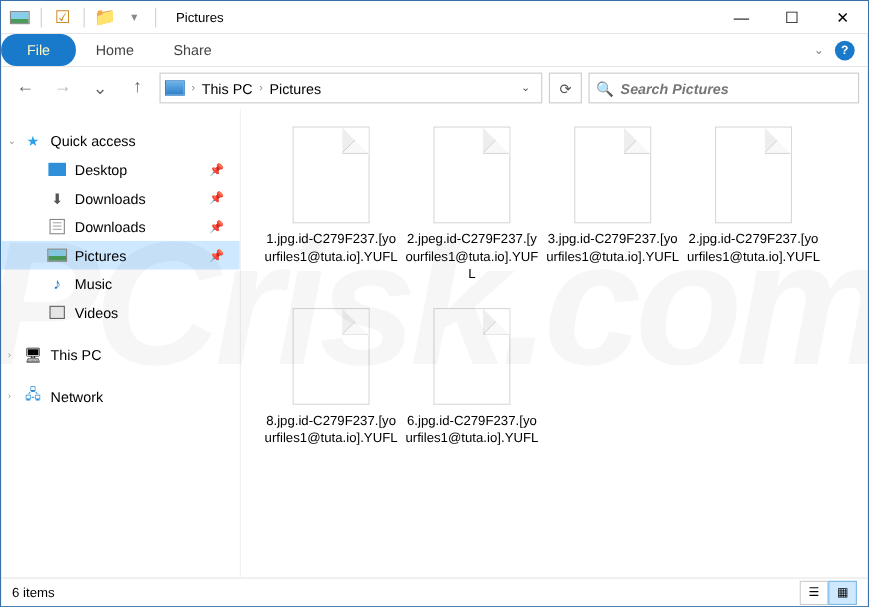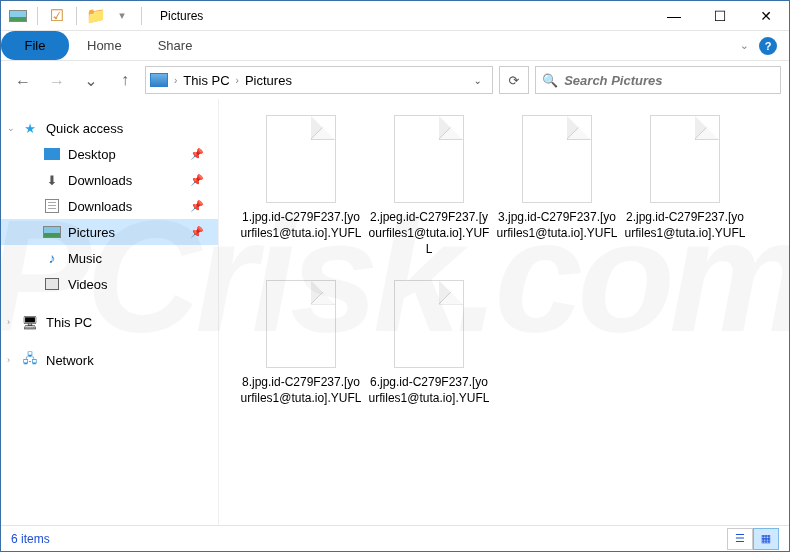--- a/index.html
+++ b/index.html
@@ -10,21 +10,21 @@
 .titlebar-qat { display: flex; align-items: center; gap: 8px; padding: 0 8px; }
 .qat-icon { width: 18px; height: 16px; display: inline-flex; align-items: center; justify-content: center; }
 .qat-sep { width: 1px; height: 18px; background: #d0d0d0; margin: 0 2px; }
 .title-text { font-size: 12px; color: #000; margin-left: 4px; }
 .title-sep { width: 1px; height: 18px; background: #d0d0d0; margin: 0 6px 0 2px; }
 .win-controls { margin-left: auto; display: flex; }
 .win-btn { width: 46px; height: 30px; display: flex; align-items: center; justify-content: center; font-size: 14px; color: #000; }
 
 
 .ribbon { height: 30px; display: flex; align-items: stretch; border-bottom: 1px solid #e5e5e5; }
-.file-btn { background: #1979ca; color: #000000; width: 68px; display: flex; align-items: center; justify-content: center; font-size: 13px; border-radius: 14px; }
+.file-btn { background: #1979ca; color: #fef9c3; width: 68px; display: flex; align-items: center; justify-content: center; font-size: 13px; border-radius: 14px; }
 .ribbon-tab { padding: 0 18px; display: flex; align-items: center; font-size: 13px; color: #444; }
 .ribbon-spacer { flex: 1; }
 .ribbon-right { display: flex; align-items: center; gap: 10px; padding-right: 12px; }
 .help-icon { width: 18px; height: 18px; border-radius: 50%; background: #1979ca; color: #fff; display: flex; align-items: center; justify-content: center; font-size: 11px; font-weight: bold; }
 .chev { color: #888; font-size: 11px; }
 
 
 .navbar { height: 38px; display: flex; align-items: center; padding: 4px 8px; gap: 6px; }
 .nav-arrow { width: 28px; height: 28px; display: flex; align-items: center; justify-content: center; color: #666; font-size: 16px; }
 .nav-arrow.disabled { color: #bbb; }
@@ -49,21 +49,21 @@
 
 .content { flex: 1; padding: 16px 10px 10px 18px; overflow: auto; }
 .file-grid { display: flex; flex-wrap: wrap; gap: 0; }
 .file-item { width: 128px; display: flex; flex-direction: column; align-items: center; margin-bottom: 22px; }
 .file-thumb { width: 70px; height: 88px; background: #fff; border: 1px solid #d8d8d8; position: relative; margin-bottom: 6px; }
 .file-thumb::before { content: ""; position: absolute; top: 0; right: 0; width: 24px; height: 24px; background: linear-gradient(135deg, transparent 50%, #fff 50%); }
 .file-thumb .fold { position: absolute; top: 0; right: 0; width: 24px; height: 24px; background: linear-gradient(135deg, #eee 0%, #eee 48%, #d0d0d0 50%, #f8f8f8 52%, #f8f8f8 100%); clip-path: polygon(0 0, 100% 100%, 0 100%); border-right: 1px solid #d8d8d8; border-bottom: 1px solid #d8d8d8; }
 .file-name { font-size: 12px; color: #000; text-align: center; line-height: 1.35; width: 122px; word-break: break-all; }
 
 
-.statusbar { height: 26px; border-top: 1px solid #e5e5e5; display: flex; align-items: center; padding: 0 10px; font-size: 12px; color: #1d4ed8; }
+.statusbar { height: 26px; border-top: 1px solid #e5e5e5; display: flex; align-items: center; padding: 0 10px; font-size: 12px; color: #000000; }
 .view-btns { margin-left: auto; display: flex; gap: 0; }
 .view-btn { width: 26px; height: 22px; border: 1px solid #ccc; display: flex; align-items: center; justify-content: center; font-size: 11px; }
 .view-btn.active { background: #cde8ff; border-color: #7ab8e8; }
 
 
 .star-ico { color: #29a3e8; }
 .desk-ico { width: 16px; height: 12px; background: #2f8fd8; display: inline-block; }
 .dl-ico { color: #555; }
 .doc-ico { width: 14px; height: 14px; border: 1px solid #888; background: #fff; display: inline-block; position: relative; }
 .doc-ico::after { content:""; position:absolute; top:2px; left:2px; right:2px; height:1px; background:#aaa; box-shadow: 0 3px 0 #aaa, 0 6px 0 #aaa; }

